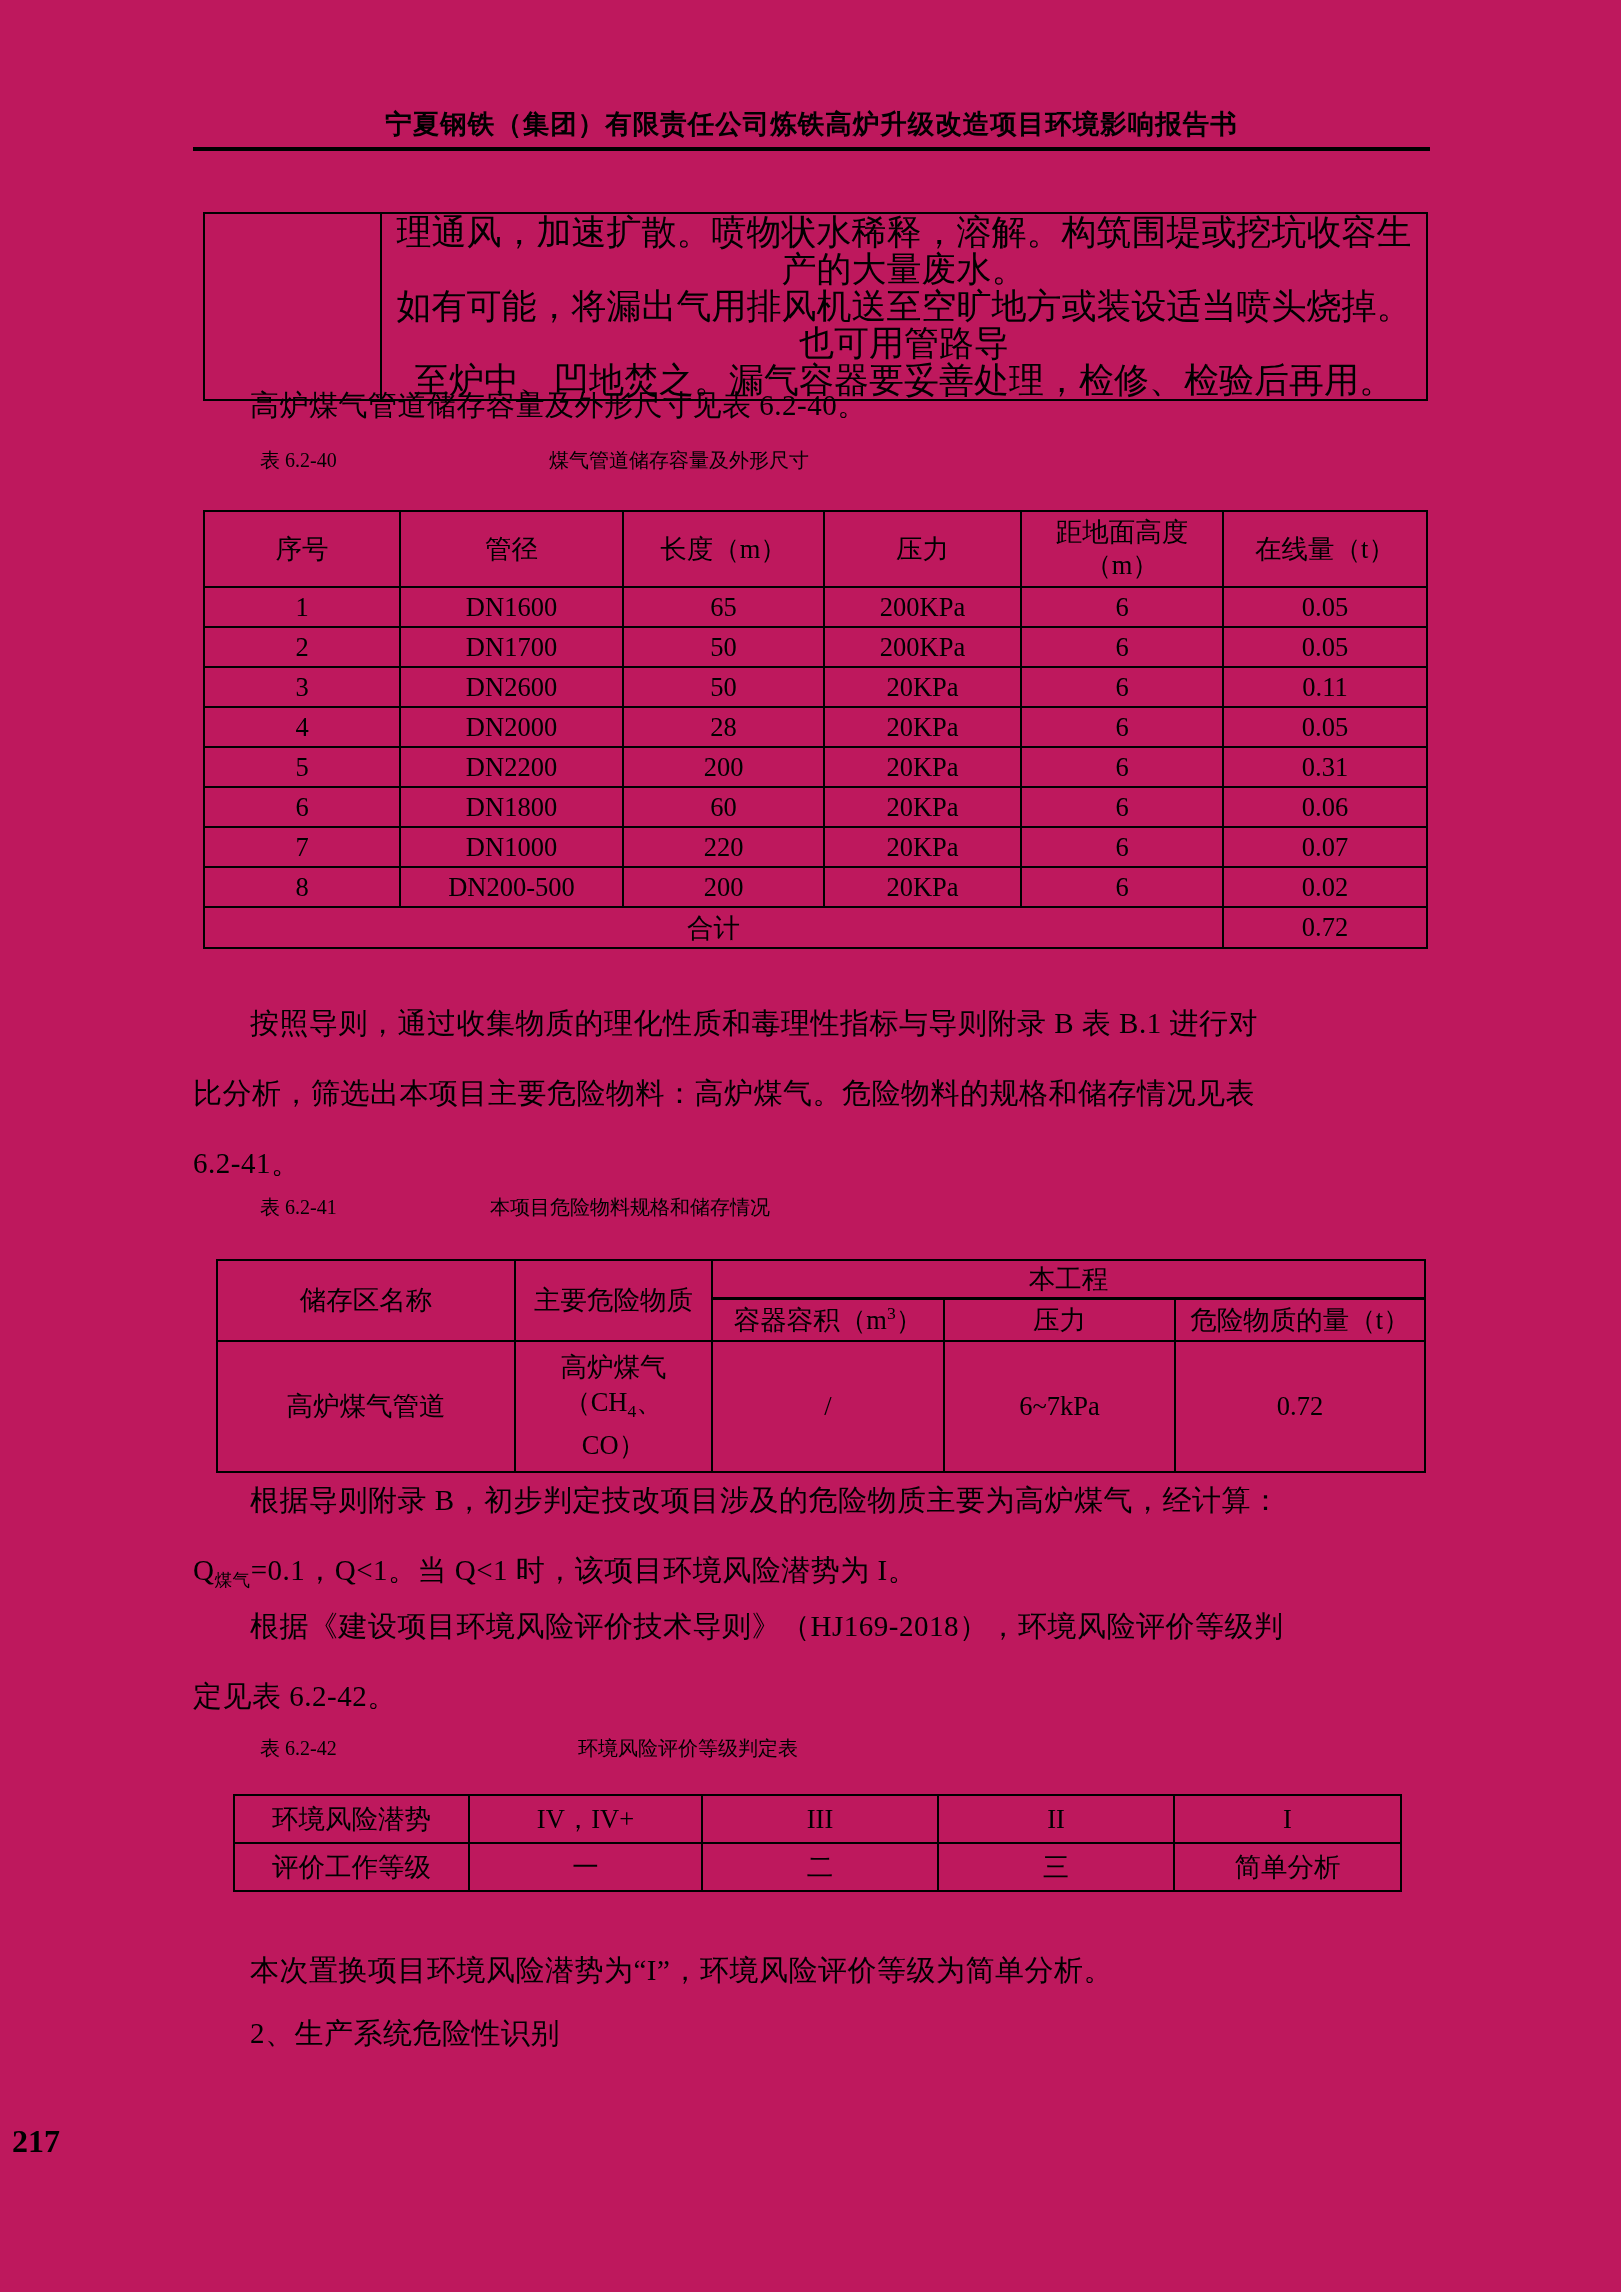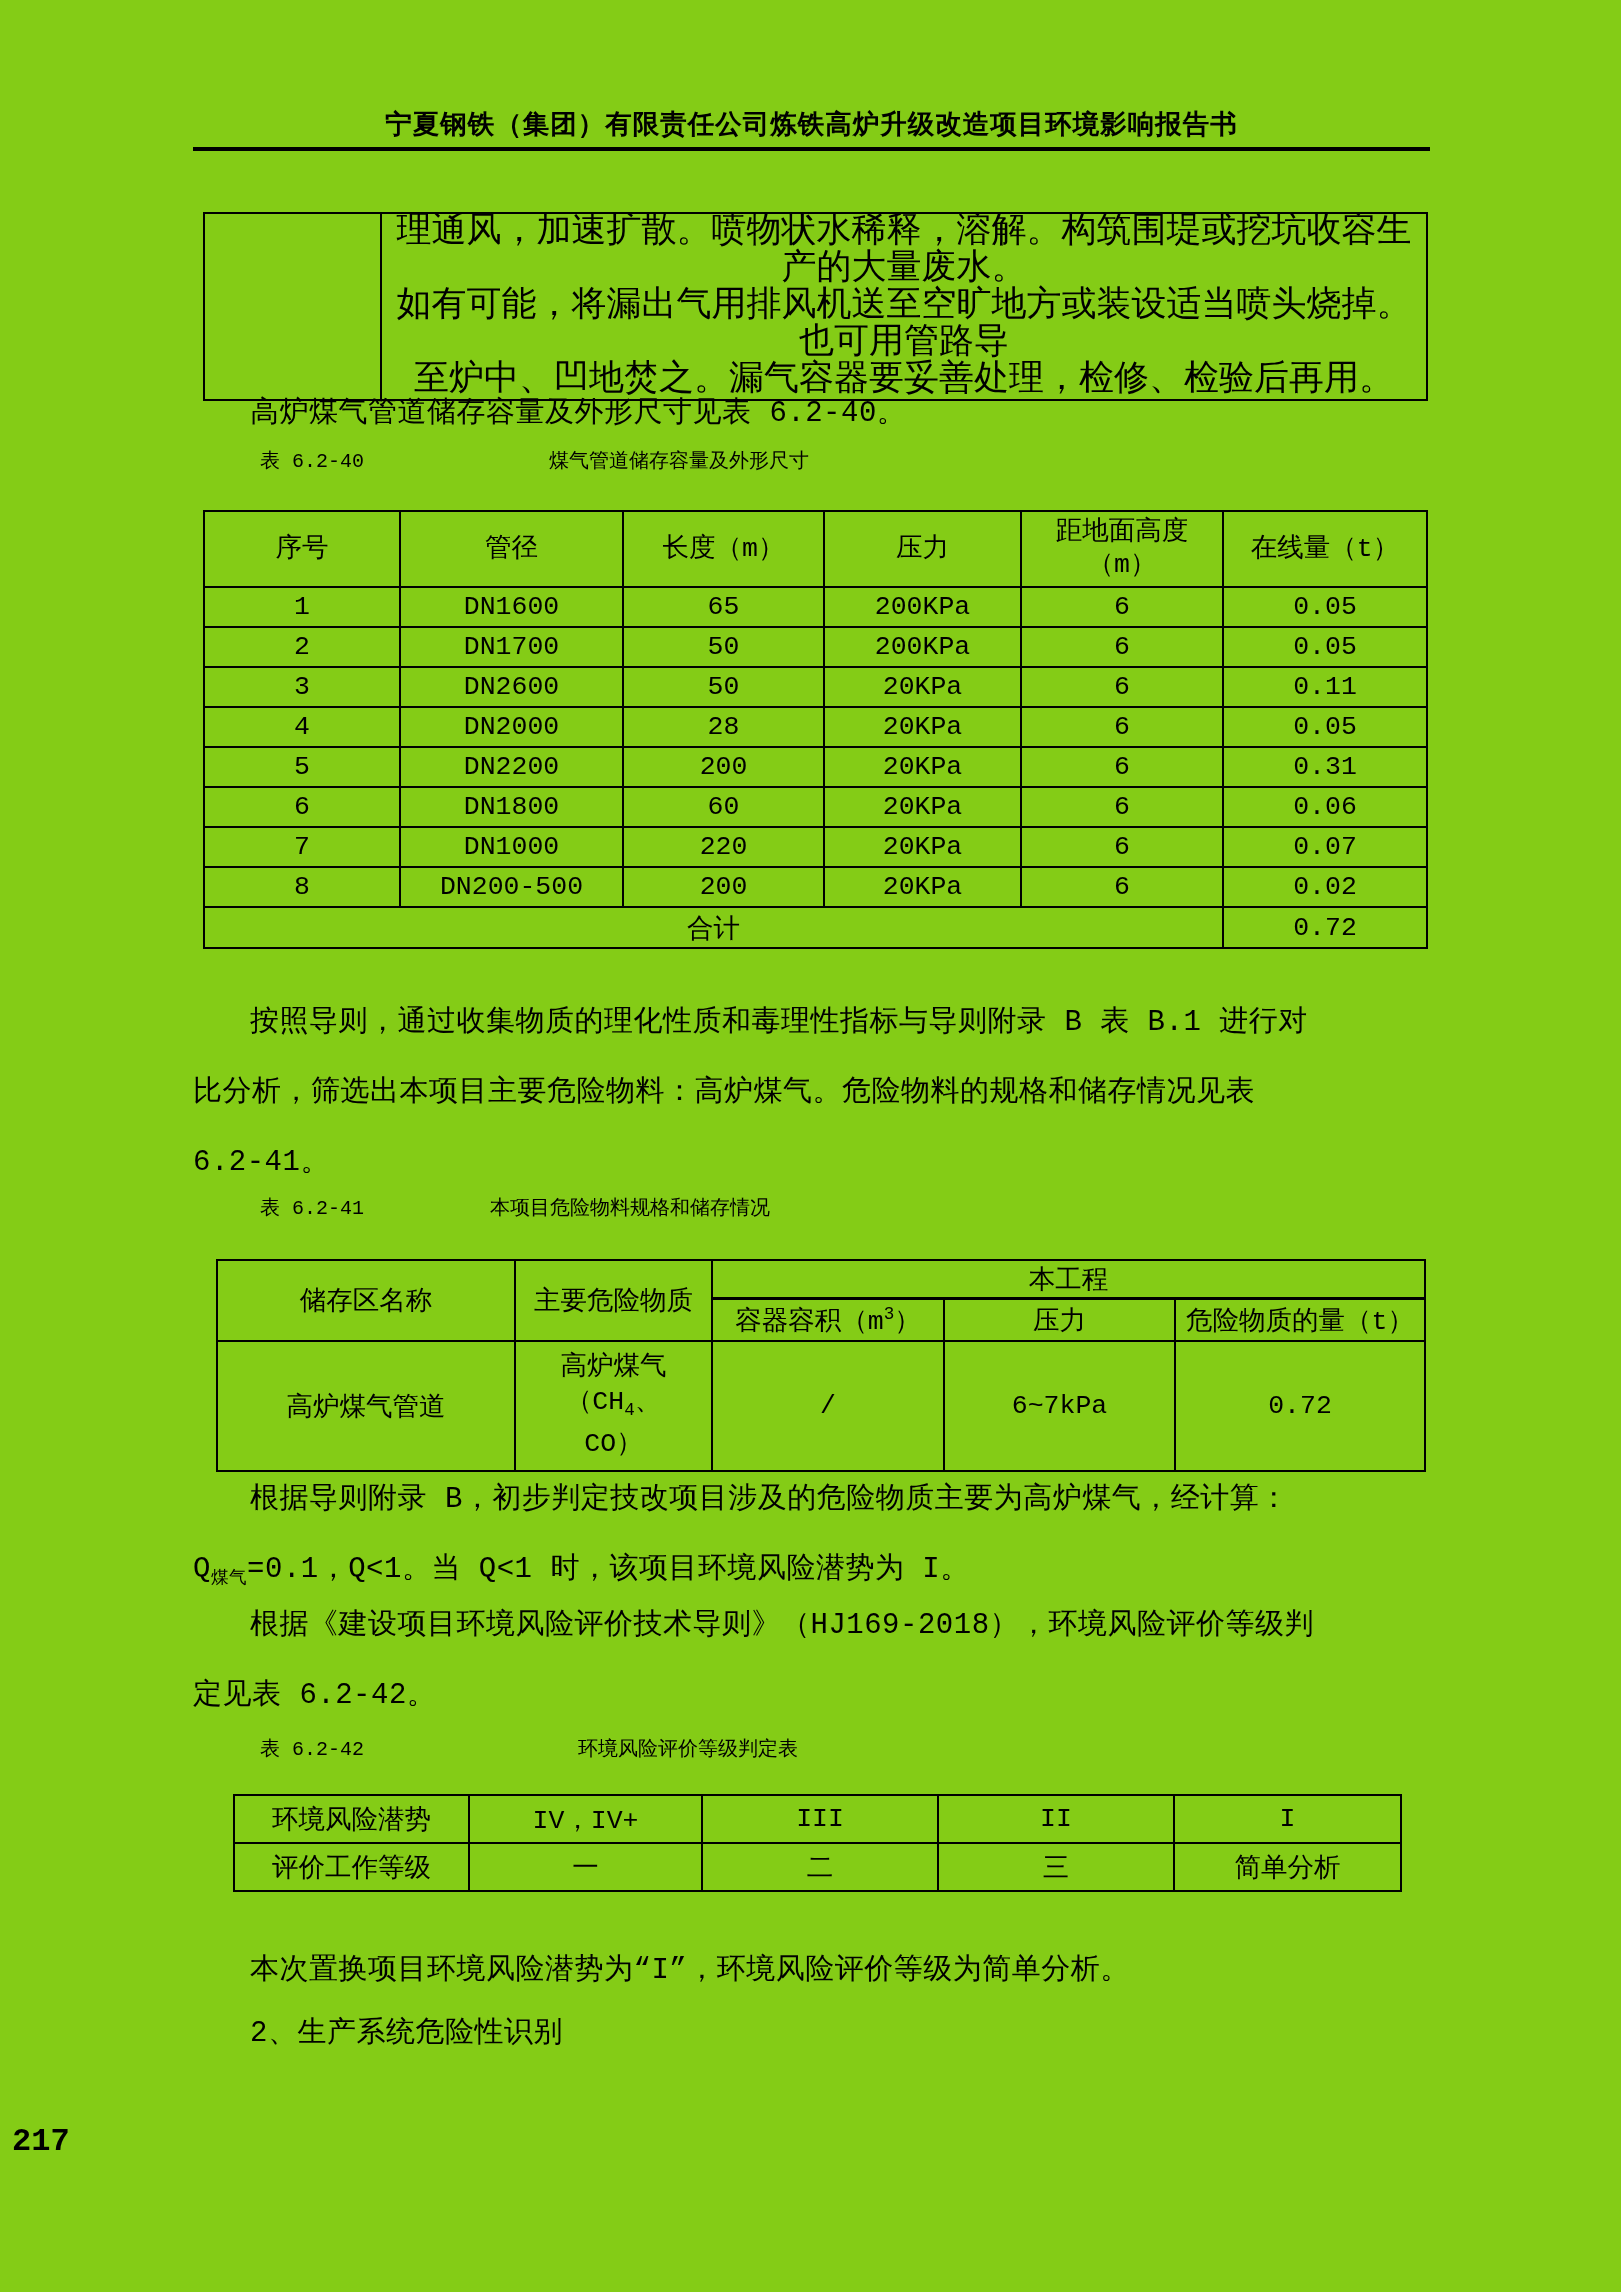--- a/index.html
+++ b/index.html
@@ -1,22 +1,22 @@
 <!DOCTYPE html>
 <html><head>
 <meta charset="utf-8">
 <style>
   html,body { margin:0; padding:0; background:#888; }
   .page {
     position: relative;
     width: 1621px;
     height: 2293px;
     margin: 0 auto;
-    background: #84cc16;
-    font-family: Liberation Mono, monospace;
+    background: #be185d;
+    font-family: Liberation Serif, serif;
     color: #000;
     overflow: hidden;
   }
   .abs { position: absolute; }
   .header-title {
     top: 106px; left: 193px; width: 1237px;
     text-align: center;
     font-size: 26.5px; font-weight: bold;
     letter-spacing: 1px;
     white-space: nowrap;
@@ -77,21 +77,21 @@
     <tbody>
         <tr style="height:114px">
       <td></td>
       <td class="pre-line" style="text-align:center; font-size:35px; line-height:37px;">理通风，加速扩散。喷物状水稀释，溶解。构筑围堤或挖坑收容生产的大量废水。
 如有可能，将漏出气用排风机送至空旷地方或装设适当喷头烧掉。也可用管路导
 至炉中、凹地焚之。漏气容器要妥善处理，检修、检验后再用。</td>
     </tr>
   </tbody>
     </table>
 
-  <div class="abs body-text indent" style="top:384px; left:193px; width:1237px; line-height:43px;margin-top:8px;">高炉煤气管道储存容量及外形尺寸见表 6.2-40。</div>
+  <div class="abs body-text indent" style="top:384px; left:193px; width:1237px; line-height:43px;">高炉煤气管道储存容量及外形尺寸见表 6.2-40。</div>
 
   <div class="abs caption" style="top:447px; left:193px; width:1237px;">
     <span class="cap-label">表 6.2-40</span>
     <span class="cap-title" style="left:356px;">煤气管道储存容量及外形尺寸</span>
   </div>
 
   <table class="doc-table abs" style="top:510px; left:203px; width:1223px;">
     <colgroup>
       <col style="width:196px">
         <col style="width:223px">

